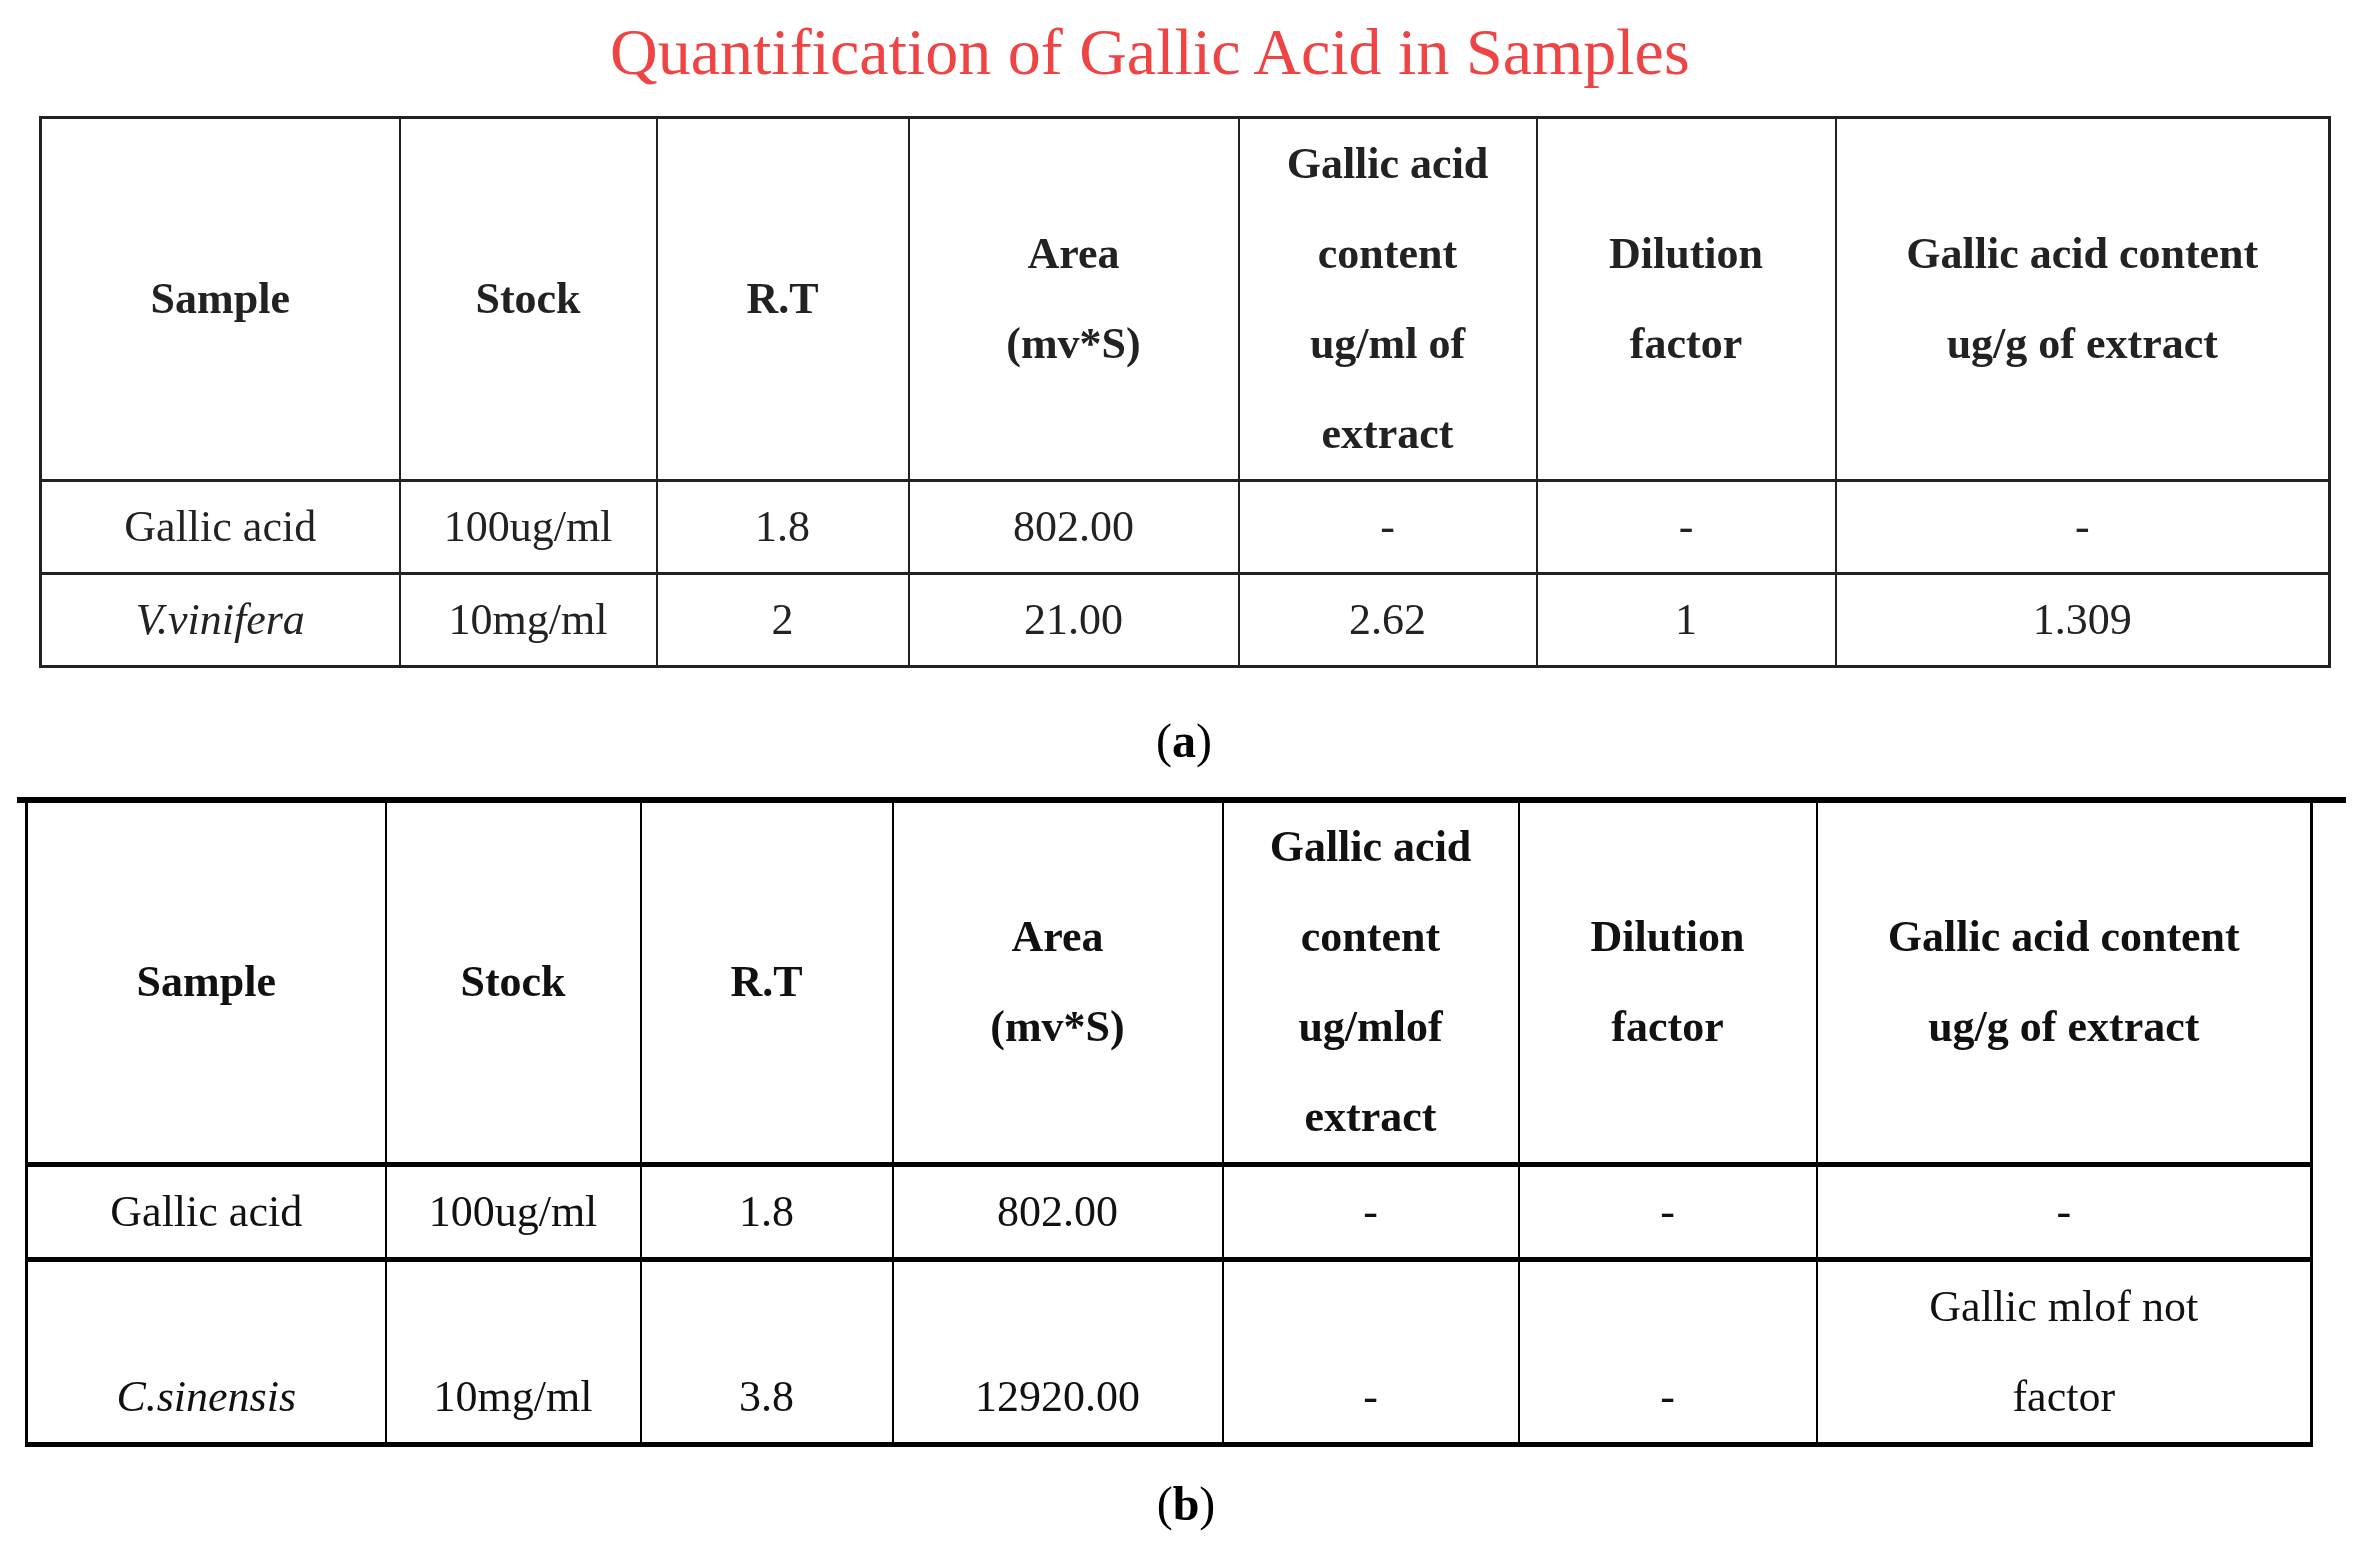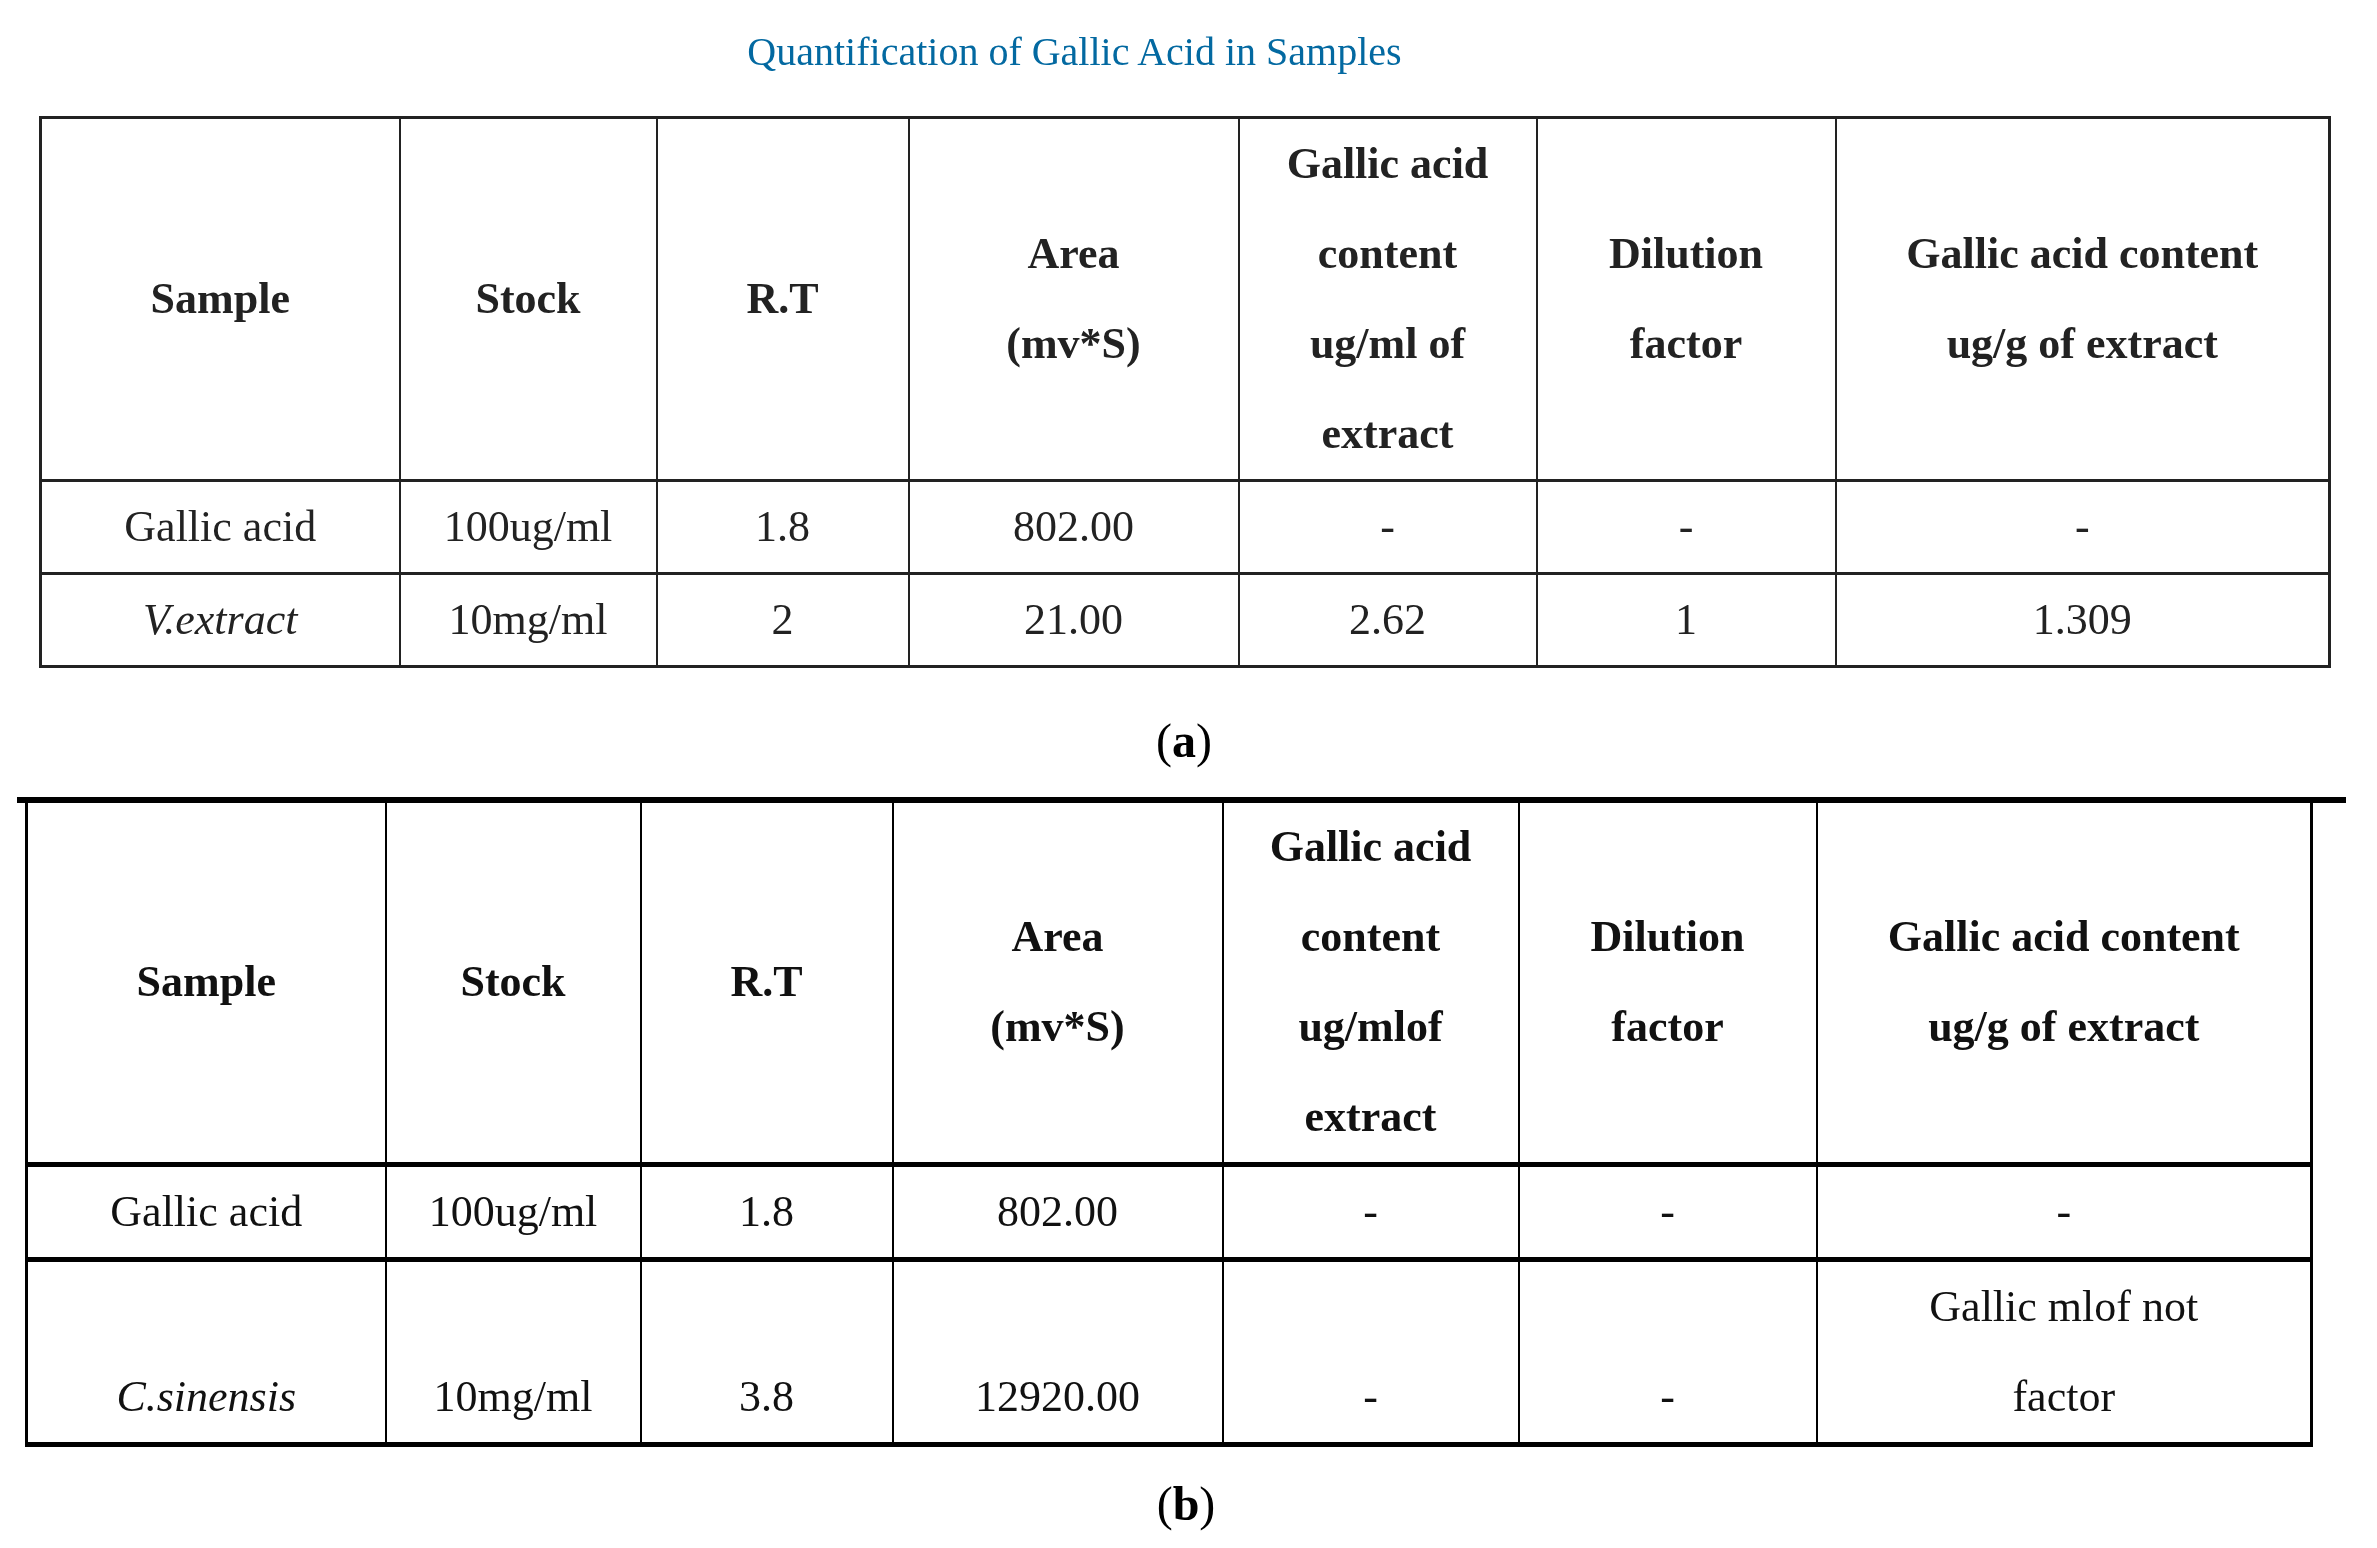--- a/index.html
+++ b/index.html
@@ -2,21 +2,21 @@
 <html style="font-size:10px"><head>
 <meta charset="utf-8">
 <style>
   html, body { margin:0; padding:0; background:#ffffff; }
   body {
     width:2377px; height:1548px; position:relative; overflow:hidden;
     font-family:"Liberation Serif", "DejaVu Serif", serif; color:#222222;
   }
   .title {
     position:absolute; left:610px; top:14px; width:929px;
-    font-size:40px; line-height:75px; color:#0369a1; white-space:nowrap;
+    font-size:66px; line-height:75px; color:#ef4444; white-space:nowrap;
     text-align:center;
   }
   .tbl {
     position:absolute; border-collapse:collapse; table-layout:fixed;
   }
   .tbl td, .tbl th {
     text-align:center; padding:0; font-size:44px; line-height:90px;
     color:#222222; overflow:hidden;
   }
   .tbl th { font-weight:bold; }
@@ -94,21 +94,21 @@
   <tr class="r1">
     <td>Gallic acid</td>
     <td>100ug/ml</td>
     <td>1.8</td>
     <td>802.00</td>
     <td>-</td>
     <td>-</td>
     <td>-</td>
   </tr>
   <tr class="r2">
-    <td class="it">V.extract</td>
+    <td class="it">V.vinifera</td>
     <td>10mg/ml</td>
     <td>2</td>
     <td>21.00</td>
     <td>2.62</td>
     <td>1</td>
     <td>1.309</td>
   </tr>
 </tbody>
   </table>
 

